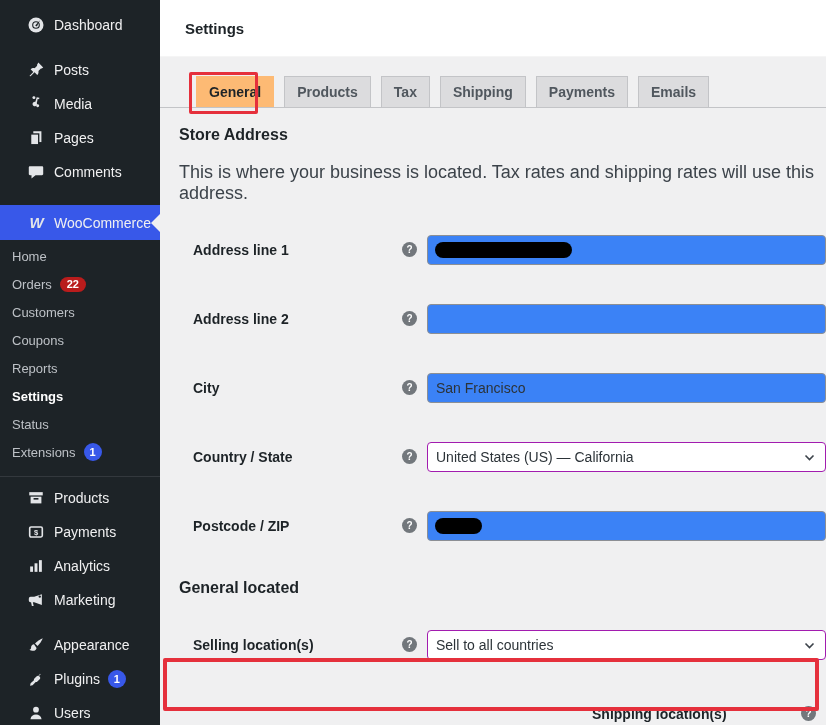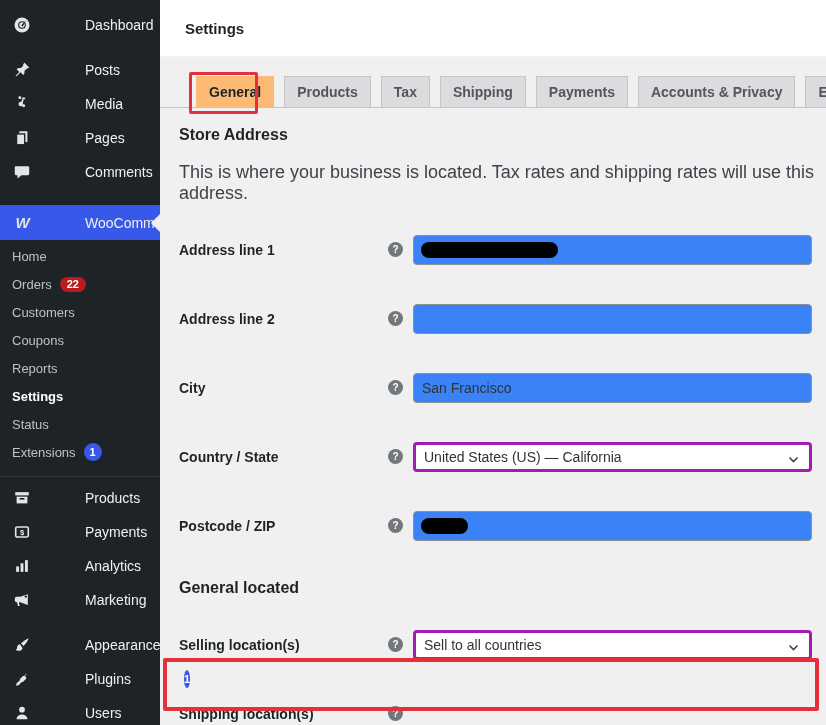--- a/index.html
+++ b/index.html
@@ -2,22 +2,22 @@
 <html><head>
 <meta charset="utf-8">
 <style>
   * { margin:0; padding:0; box-sizing:border-box; }
   html,body { width:826px; height:725px; overflow:hidden;
     font-family:"Liberation Sans", sans-serif; background:#f0f0f1; }
 
   
   .sidebar { position:absolute; left:0; top:0; width:160px; height:725px;
     background:#1d2327; color:#f0f0f1; z-index:5; }
-  .menu-item { display:flex; align-items:center; height:34px; padding:0 8px;
-    font-size:14px; color:#f0f0f1; cursor:pointer;gap:45px; }
+  .menu-item { display:flex; align-items:center; height:34px; padding:0 22px;
+    font-size:14px; color:#f0f0f1; cursor:pointer; }
   .menu-item .mi-icon { width:20px; height:20px; margin:0 8px 0 4px;
     display:flex; align-items:center; justify-content:center; color:#e3e5e8; flex:0 0 20px; }
   .menu-item .mi-label { white-space:nowrap; }
   .gap-top { margin-top:11px; }
   .woo-item { height:35px; background:#3858e9; position:relative; margin-top:16px; }
   .woo-item::after { content:""; position:absolute; right:0; top:50%;
     margin-top:-9px; border:9px solid transparent; border-right-color:#f0f0f1; }
   .woo-w { font-weight:bold; font-style:italic; font-size:15px; letter-spacing:-1px; }
   .submenu { padding:2px 0 6px 0; }
   .sub-item { display:flex; align-items:center; height:28px; padding:0 12px;
@@ -44,34 +44,34 @@
     border:1px solid #c3c4c7; border-bottom:none; background:#dcdcde; color:#50575e;
     white-space:nowrap; cursor:pointer; }
   .tab.active { background:#fdba74; border-color:transparent; color:#1d2327;
     font-weight:bold; }
 
   .content { padding:18px 0 0 19px; }
   .section-h { font-size:16px; font-weight:bold; color:#1d2327; }
   .section-desc { font-size:18px; color:#3c434a; margin-top:18px; }
   .rows { margin-top:11px; }
   .rows.opts { margin-top:13px; }
-  .frow { height:69px; display:flex; align-items:center; }
+  .frow { height:69px; display:flex; align-items:center;justify-content:flex-end; }
   .frow .flabel { width:200px; font-size:14px; font-weight:bold; color:#1d2327; }
   .help { width:15px; height:15px; border-radius:50%; background:#72777c; color:#fff;
     font-size:10px; font-weight:bold; line-height:15px; text-align:center;
     margin:0 10px 0 9px; flex:0 0 15px; cursor:pointer; }
   .field { position:relative; width:399px; }
   .tinput { width:399px; height:30px; border:1px solid #8c8f94; border-radius:4px;
     background:#3b82f6; font-family:"Liberation Sans",sans-serif; font-size:14px;
     color:#2c3338; padding:0 8px; outline:none; }
   .redact { position:absolute; left:8px; top:7px; height:16px; background:#000;
     border-radius:8px; }
   .redact.r1 { width:137px; }
   .redact.r2 { width:47px; }
-  .selbox { width:399px; height:30px; border:3px solid #a21caf; border-radius:4px;
+  .selbox { width:399px; height:30px; border:1px solid #a21caf; border-radius:4px;
     background:#fff; font-size:14px; color:#2c3338; display:flex; align-items:center;
     padding:0 30px 0 8px; cursor:pointer; position:relative; }
   .selbox .chev { position:absolute; right:9px; top:8px; color:#3c434a; }
   .gen-h { margin-top:19px; }
 
   .annot { position:absolute; border-style:solid; border-color:#e5303c;
     pointer-events:none; z-index:9; }
   .annot.tab-box { left:29px; top:72px; width:69px; height:42px; border-width:3px;
     border-radius:2px; }
   .annot.ship-box { left:3px; top:658px; width:656px; height:53px; border-width:4px;
@@ -241,21 +241,20 @@
   <div class="wc-header">
     <span class="title">Settings</span>
   </div>
 
   <div class="tabbar">
     <span class="tab active">General</span>
     <span class="tab">Products</span>
     <span class="tab">Tax</span>
     <span class="tab">Shipping</span>
     <span class="tab">Payments</span>
-    <span class="tab">Accounts &amp; Privacy</span>
     <span class="tab">Emails</span>
   </div>
 
   <div class="content">
     <div class="section-h">Store Address</div>
     <div class="section-desc">This is where your business is located. Tax rates and shipping rates will use this address.</div>
 
     <div class="rows">
       <div class="frow">
         <span class="flabel">Address line 1</span>

